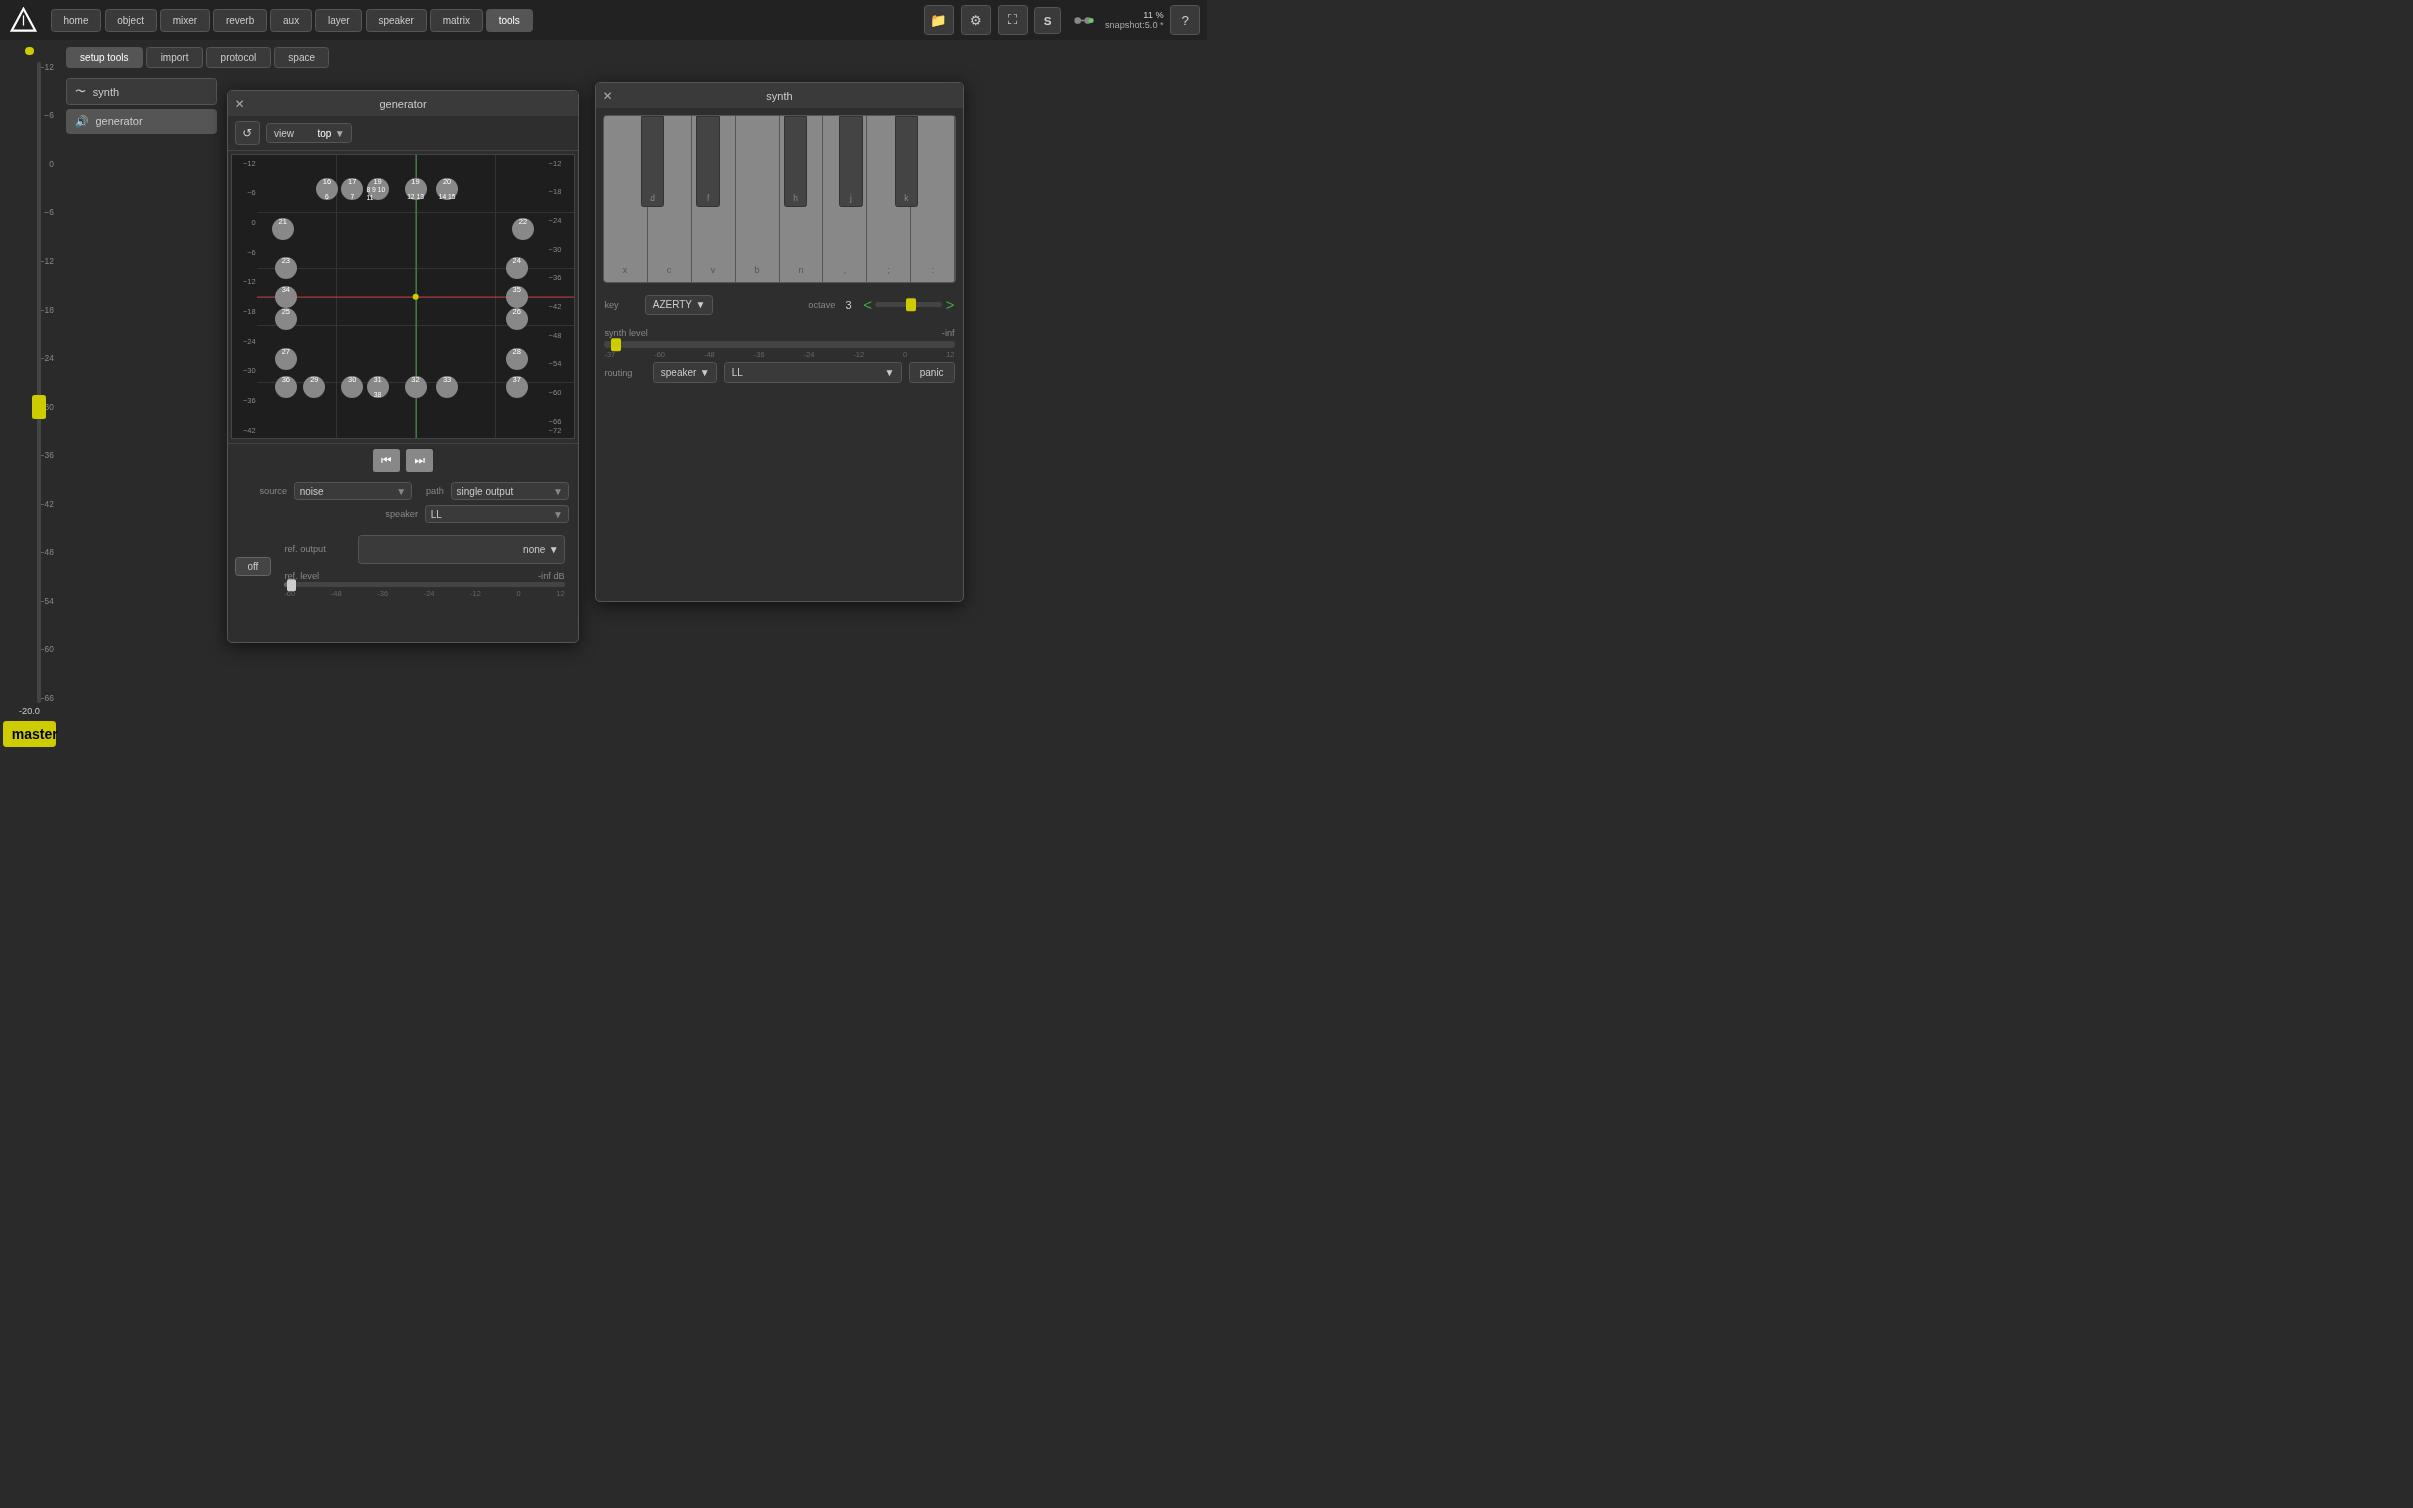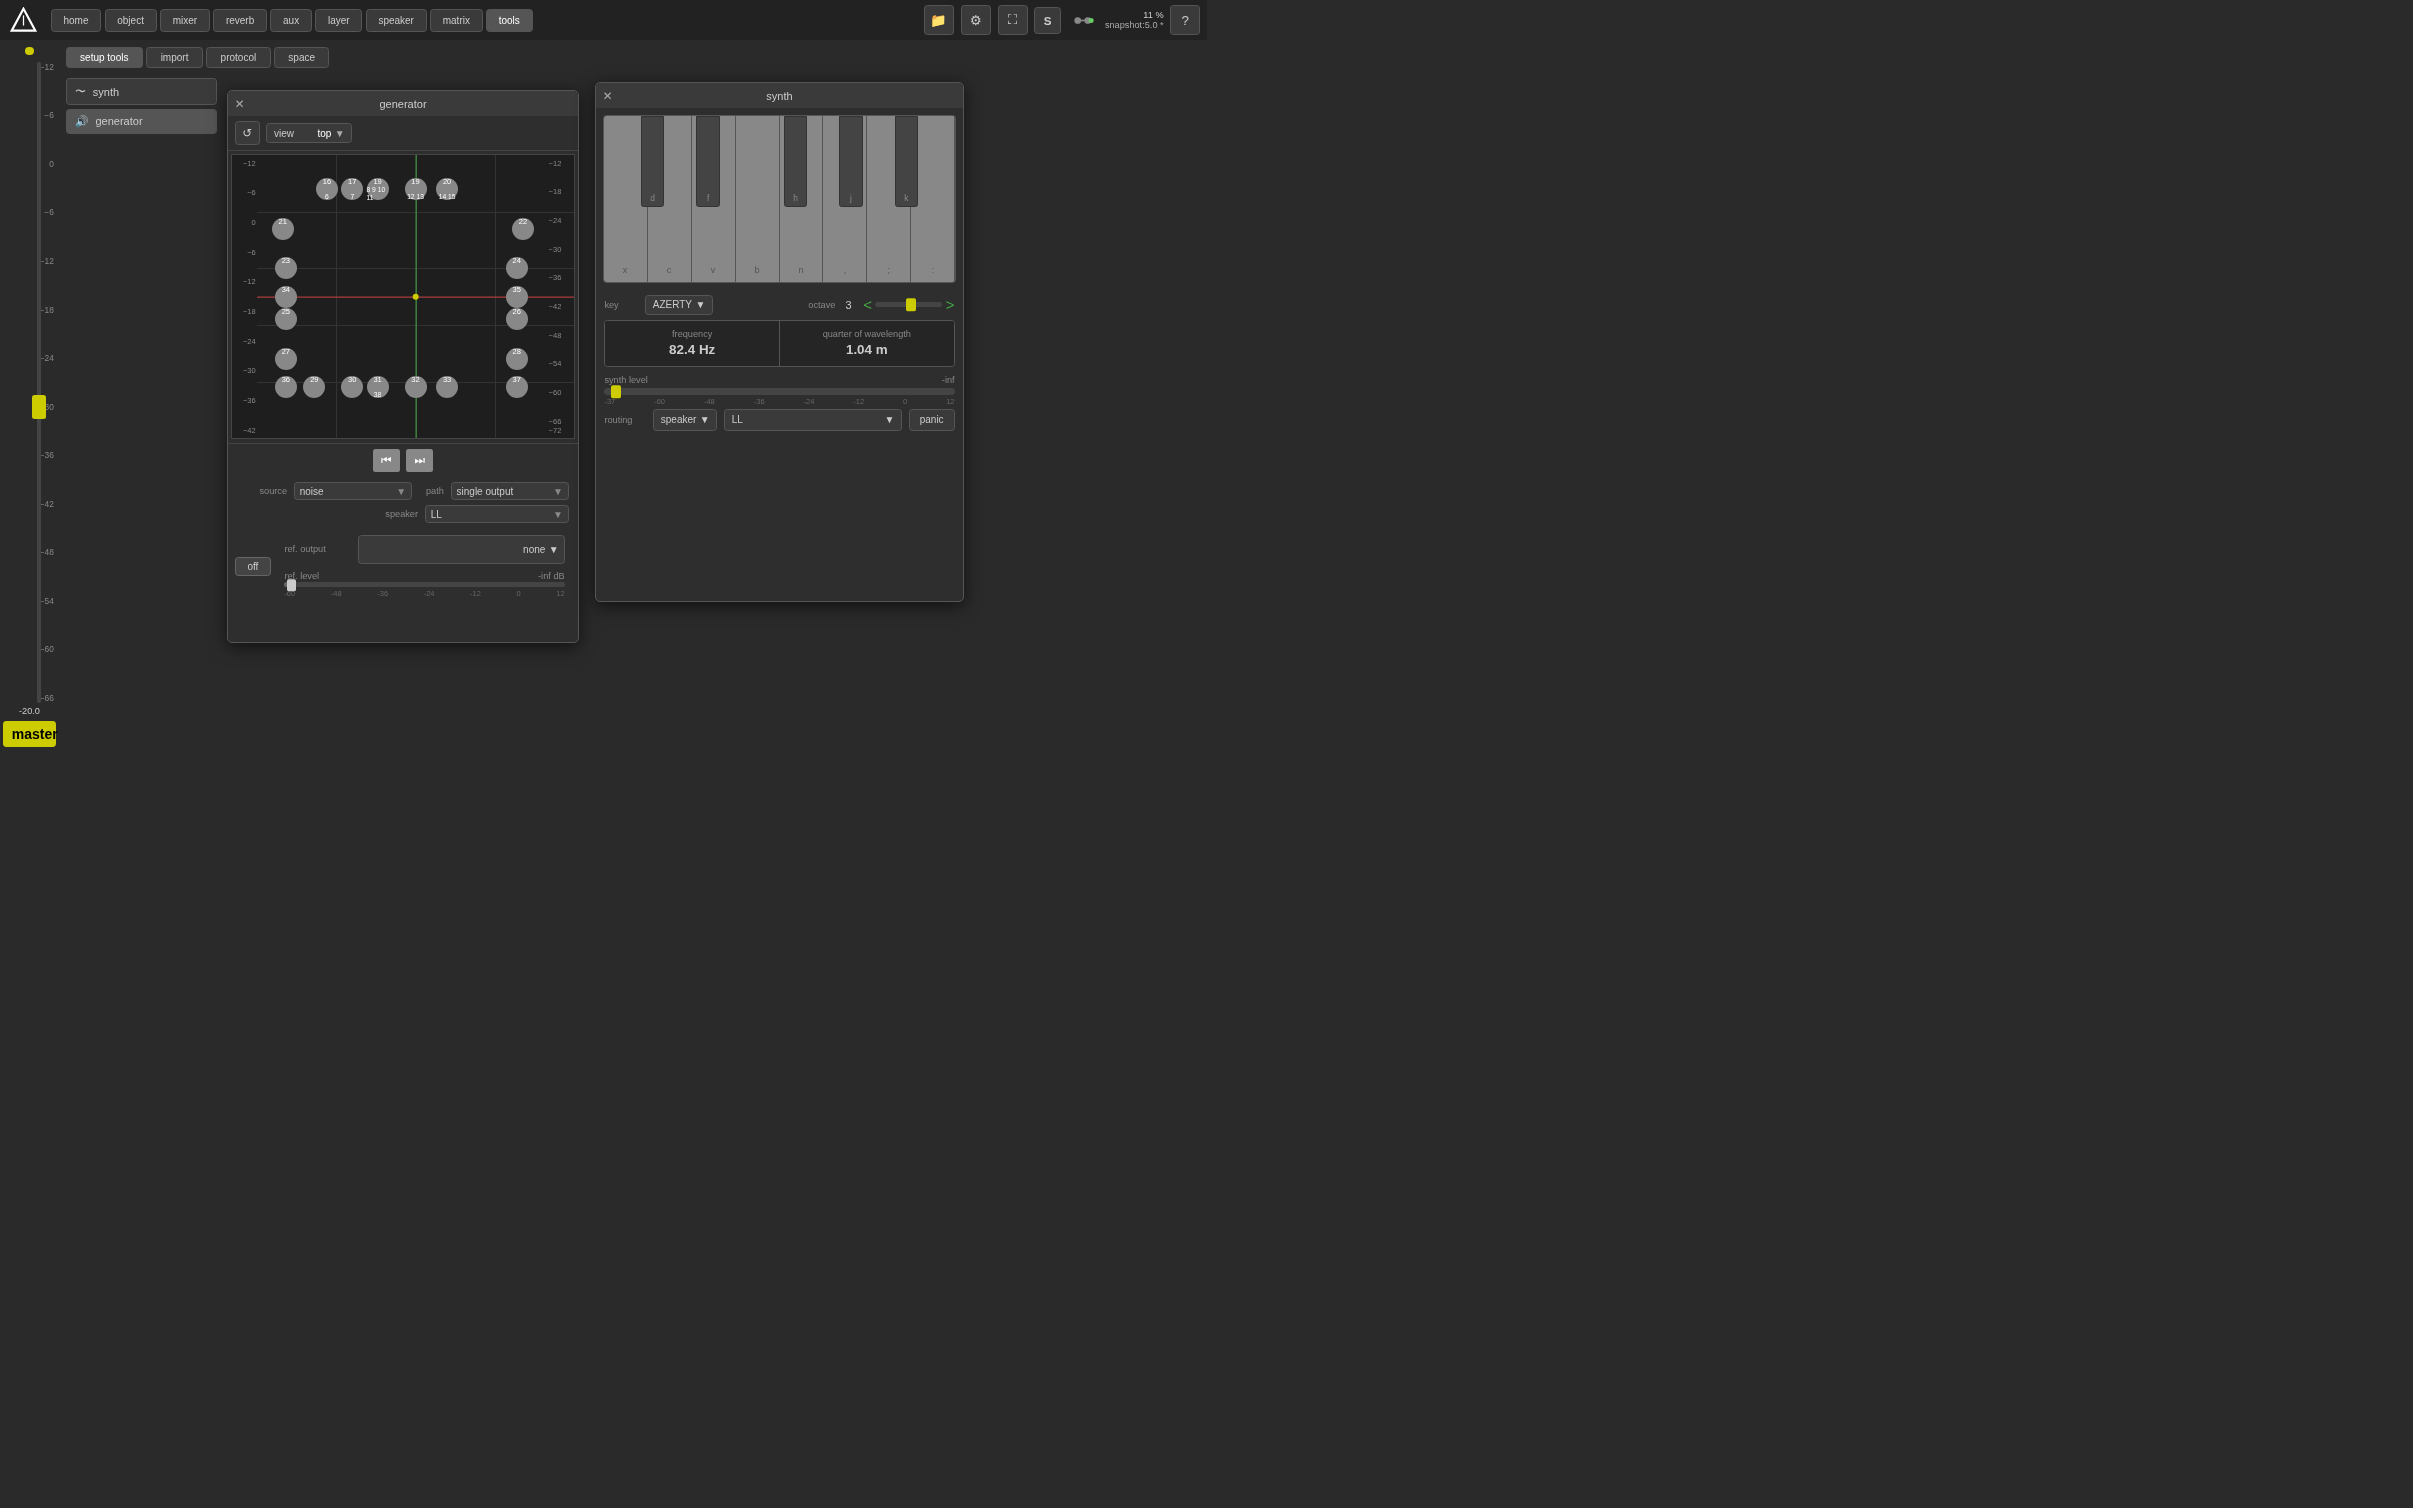--- a/index.html
+++ b/index.html
@@ -1077,30 +1077,20 @@
           <div class="octave-controls">
             <button class="oct-btn">&lt;</button>
             <div class="oct-slider">
               <div class="oct-thumb"></div>
             </div>
             <button class="oct-btn">&gt;</button>
           </div>
         </div>
       </div>
 
-      <div class="freq-section">
-        <div class="freq-box">
-          <span class="freq-box-label">frequency</span>
-          <span class="freq-box-value">82.4 Hz</span>
-        </div>
-        <div class="freq-box">
-          <span class="freq-box-label">quarter of wavelength</span>
-          <span class="freq-box-value">1.04 m</span>
-        </div>
-      </div>
 
       <div class="synth-level-section" style="margin-top:8.4px">
         <div class="synth-level-header">
           <span>synth level</span>
           <span>-inf</span>
         </div>
         <div class="synth-slider-track">
           <div class="synth-slider-thumb"></div>
         </div>
         <div class="synth-slider-scale">

